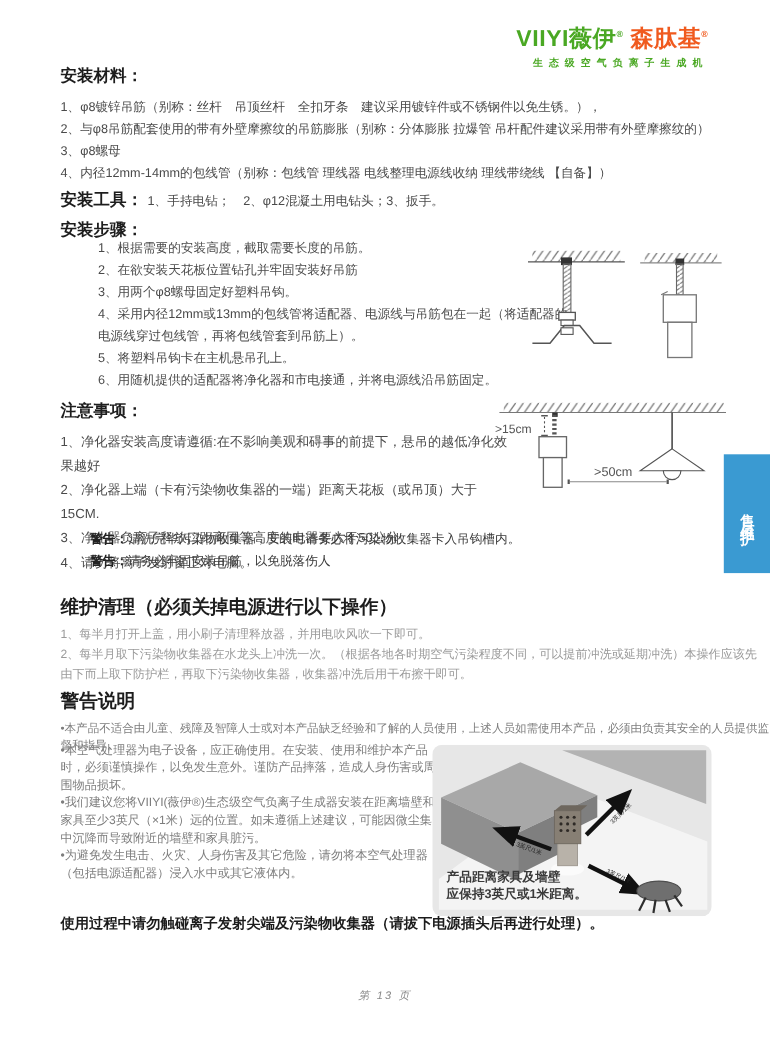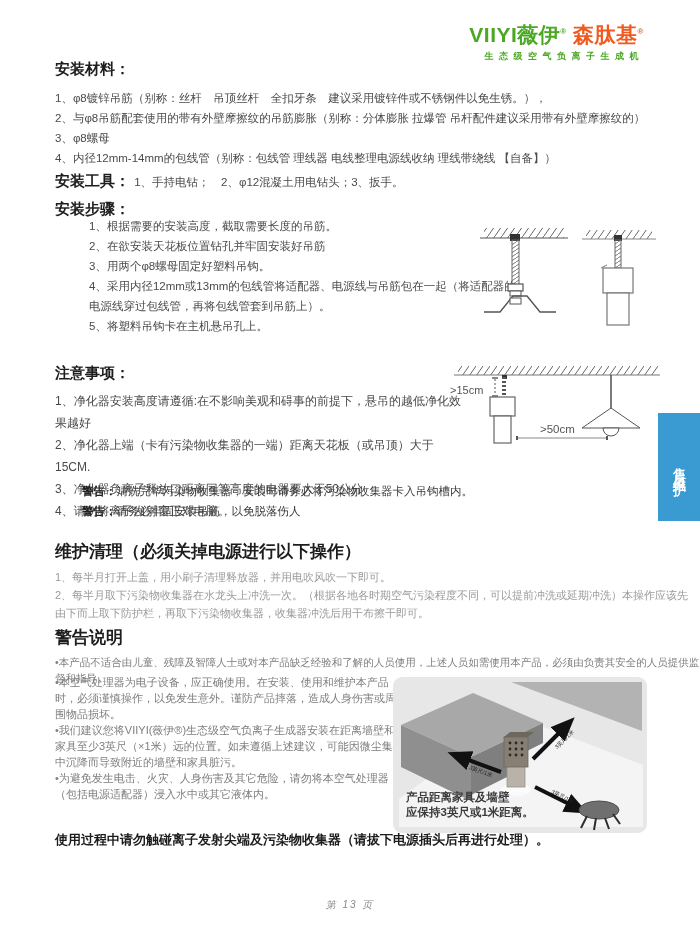--- a/index.html
+++ b/index.html
@@ -66,20 +66,21 @@
     <span class="inline-text">1、手持电钻；　2、φ12混凝土用电钻头；3、扳手。</span>
   </div>
 
   <div class="sec-title" style="top:200px;">安装步骤：</div>
   <div class="list" style="top:216px; width:432px;margin-left:34px;">
     <div class="li">1、根据需要的安装高度，截取需要长度的吊筋。</div>
     <div class="li">2、在欲安装天花板位置钻孔并牢固安装好吊筋</div>
     <div class="li">3、用两个φ8螺母固定好塑料吊钩。</div>
     <div class="li">4、采用内径12mm或13mm的包线管将适配器、电源线与吊筋包在一起（将适配器的电源线穿过包线管，再将包线管套到吊筋上）。</div>
     <div class="li">5、将塑料吊钩卡在主机悬吊孔上。</div>
+    <div class="li">6、用随机提供的适配器将净化器和市电接通，并将电源线沿吊筋固定。</div>
   </div>
 
   <svg class="diagram" style="left:474px; top:226px;" width="192" height="128" viewBox="0 0 192 128">
     <defs>
       <pattern id="hatch" width="7" height="10" patternUnits="userSpaceOnUse" patternTransform="rotate(0)">
         <line x1="0" y1="10" x2="7" y2="0" stroke="#666" stroke-width="1"></line>
       </pattern>
       <pattern id="thread" width="6" height="4" patternUnits="userSpaceOnUse">
         <line x1="0" y1="4" x2="6" y2="0" stroke="#777" stroke-width="1"></line>
       </pattern>

